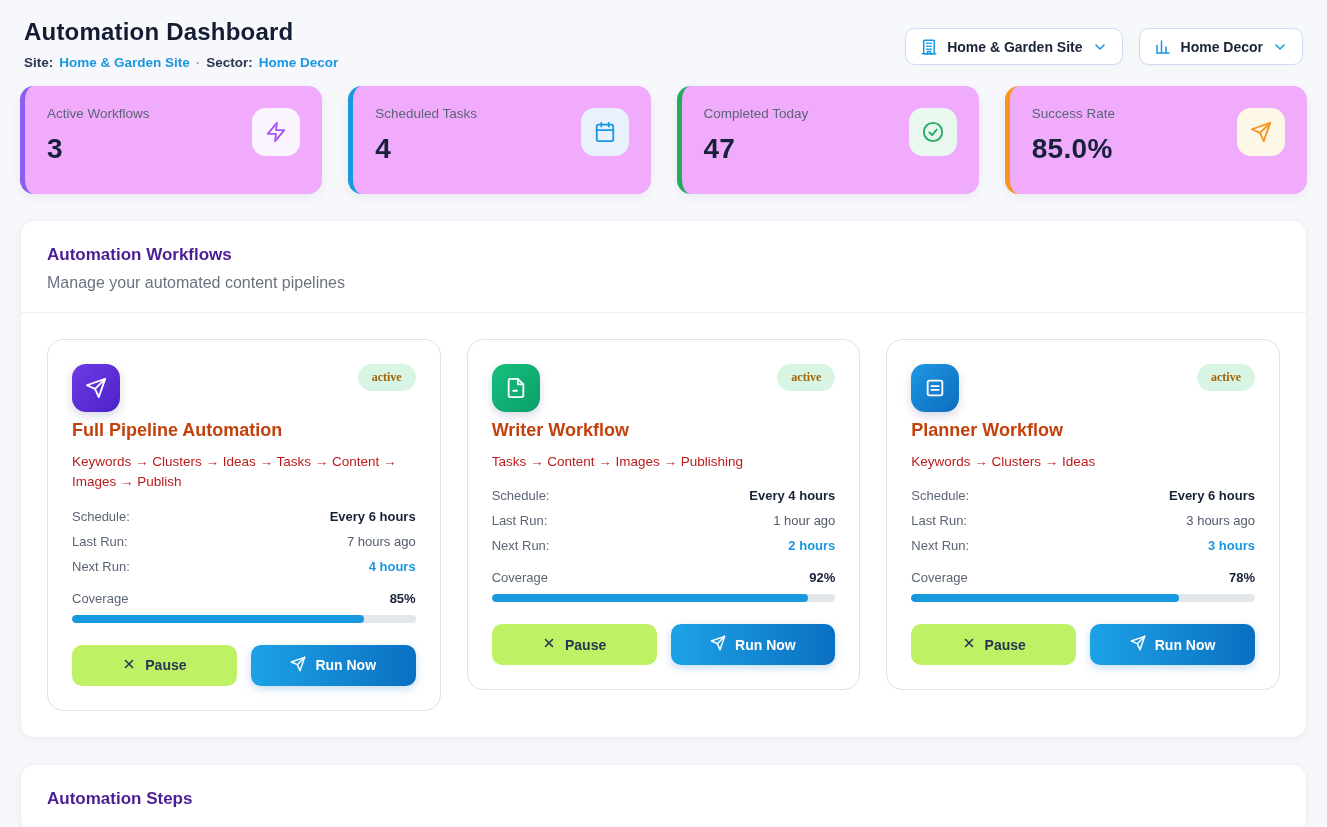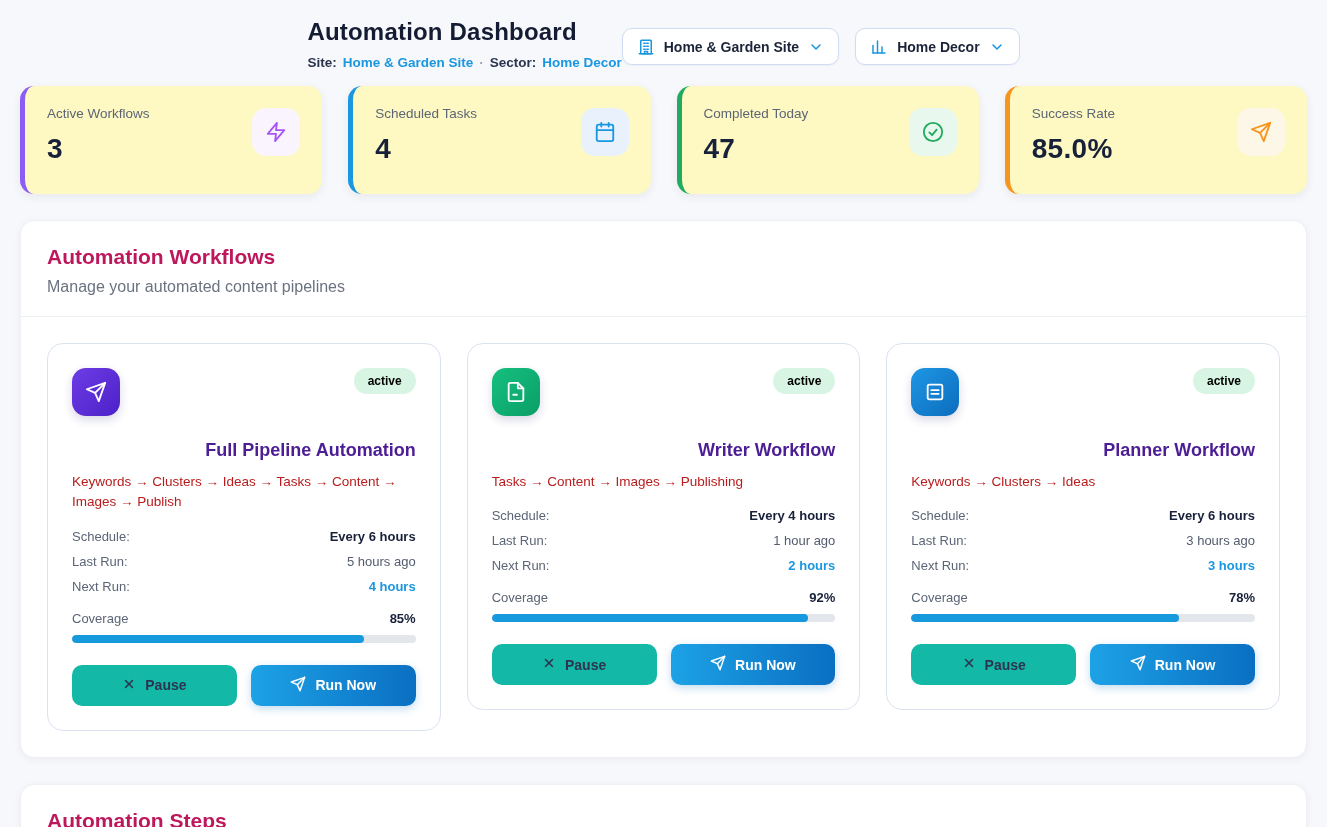--- a/index.html
+++ b/index.html
@@ -5,92 +5,92 @@
   * { margin: 0; padding: 0; box-sizing: border-box; }
   html, body { width: 1327px; height: 827px; overflow: hidden; }
   body {
     font-family: "Liberation Sans", "DejaVu Sans", sans-serif;
     background: #f7f8fb;
     color: #1a2338;
   }
   .page { padding: 18px 20px 0 20px; }
 
   
-  .header { display: flex; justify-content: center; align-items: flex-start; padding: 0 4px; }
+  .header { display: flex; justify-content: space-between; align-items: flex-start; padding: 0 4px; }
   .page-title { font-size: 24px; font-weight: 800; letter-spacing: .2px; color: #141c33; }
   .subtitle { margin-top: 9px; font-size: 13.5px; font-weight: 600; color: #2a3550; display: flex; gap: 6px; align-items: center; }
   .subtitle a { color: #1a97e1; text-decoration: none; cursor: pointer; }
   .subtitle .dot { color: #9aa3b2; font-weight: 700; }
   .dropdowns { display: flex; gap: 16px; margin-top: 10px; }
   .dropdown {
     display: flex; align-items: center; gap: 9px;
     background: #fff; border: 1px solid #cfdcf3; border-radius: 10px;
     padding: 8px 14px; height: 37px; font-size: 14px; font-weight: 700; color: #1a2338;
     cursor: pointer; box-shadow: 0 1px 2px rgba(30,50,90,.04);
   }
   .dropdown svg { display: block; }
 
   
   .stats { display: grid; grid-template-columns: repeat(4, 1fr); gap: 26px; margin-top: 16px; }
   .stat-card {
-    background: #fef9c3; border-radius: 14px; padding: 20px 22px; height: 108px;
+    background: #f0abfc; border-radius: 14px; padding: 20px 22px; height: 108px;
     border-left: 5px solid #ccc;
     box-shadow: 0 3px 10px rgba(25,40,70,.07);
     display: flex; justify-content: space-between; align-items: flex-start;
   }
   .stat-label { font-size: 13.5px; color: #5c6575; font-weight: 500; }
   .stat-value { font-size: 28px; font-weight: 800; color: #18213a; margin-top: 12px; letter-spacing: .3px; }
   .stat-icon {
     width: 48px; height: 48px; border-radius: 14px;
     display: flex; align-items: center; justify-content: center; margin-top: 2px;
   }
 
   
   .section {
     background: #fff; border-radius: 14px; margin-top: 26px;
     border: 1px solid #eef0f5; box-shadow: 0 2px 8px rgba(25,40,70,.05);
   }
   .section-head { padding: 24px 26px 20px 26px; border-bottom: 1px solid #edeff3; }
-  .section-title { font-size: 21px; font-weight: 800; color: #be185d; }
+  .section-title { font-size: 17px; font-weight: 800; color: #4c1d95; }
   .section-sub { font-size: 16px; color: #6b7280; margin-top: 9px; }
 
   
   .wf-grid { display: grid; grid-template-columns: repeat(3, 1fr); gap: 26px; padding: 26px; align-items: start; }
   .wf-card { border: 1px solid #dbe2f0; border-radius: 16px; padding: 24px; background: #fff; }
   .wf-top { display: flex; justify-content: space-between; align-items: flex-start; }
   .wf-icon {
     width: 48px; height: 48px; border-radius: 14px;
     display: flex; align-items: center; justify-content: center;
     box-shadow: 0 4px 10px rgba(40,40,120,.18);
   }
   .badge {
-    background: #d8f5e4; color: #000000; font-size: 12px; font-weight: 700;
-    padding: 6px 14px; border-radius: 999px;
-  }
-  .wf-title { font-size: 18px; font-weight: 800; color: #4c1d95; margin-top: 24px; text-align: right; }
+    background: #d8f5e4; color: #a16207; font-size: 12px; font-weight: 700;
+    padding: 6px 14px; border-radius: 999px; font-family: Liberation Serif, serif;
+  }
+  .wf-title { font-size: 18px; font-weight: 800; color: #c2410c; margin-top: 8px; }
   .wf-desc { font-size: 13.5px; color: #b91c1c; margin-top: 11px; line-height: 1.5; }
   .wf-meta { margin-top: 16px; }
   .meta-row { display: flex; justify-content: space-between; align-items: center; font-size: 13px; margin-top: 10px; }
   .meta-row:first-child { margin-top: 0; }
   .meta-label { color: #5c6575; }
   .meta-strong { font-weight: 700; color: #18213a; }
   .meta-plain { color: #525c6e; }
   .meta-blue { color: #1a97e1; font-weight: 700; }
   .coverage-row { display: flex; justify-content: space-between; align-items: center; font-size: 13px; margin-top: 17px; }
   .coverage-label { color: #5c6575; text-align: center; }
   .coverage-val { font-weight: 700; color: #18213a; }
   .bar-track { margin-top: 9px; height: 8px; border-radius: 999px; background: #e3e6ea; overflow: hidden; }
   .bar-fill { height: 100%; border-radius: 999px; background: #1799dd; }
   .wf-actions { display: flex; gap: 14px; margin-top: 22px; }
   .btn {
     flex: 1; height: 41px; border: none; border-radius: 10px; cursor: pointer;
     display: flex; align-items: center; justify-content: center; gap: 9px;
     font-family: inherit; font-size: 14px; font-weight: 700;
   }
-  .btn-pause { background: #14b8a6; color: #2a3550; }
+  .btn-pause { background: #bef264; color: #2a3550; }
   .btn-run { background: linear-gradient(90deg, #1da2e6, #0a6fc2); color: #fff; box-shadow: 0 3px 8px rgba(20,120,200,.25); }
 
   .steps-section { margin-top: 26px; }
   .steps-head { padding: 24px 26px; }
 </style>
 </head>
 <body>
 
 <div class="page">
 
@@ -217,21 +217,21 @@
         </div>
         <div class="wf-title">Full Pipeline Automation</div>
         <div class="wf-desc">Keywords → Clusters → Ideas → Tasks → Content → Images → Publish</div>
         <div class="wf-meta">
           <div class="meta-row">
             <span class="meta-label">Schedule:</span>
             <span class="meta-strong">Every 6 hours</span>
           </div>
           <div class="meta-row">
             <span class="meta-label">Last Run:</span>
-            <span class="meta-plain">5 hours ago</span>
+            <span class="meta-plain">7 hours ago</span>
           </div>
           <div class="meta-row">
             <span class="meta-label">Next Run:</span>
             <span class="meta-blue">4 hours</span>
           </div>
         </div>
         <div class="coverage-row">
           <span class="coverage-label">Coverage</span>
           <span class="coverage-val">85%</span>
         </div>

